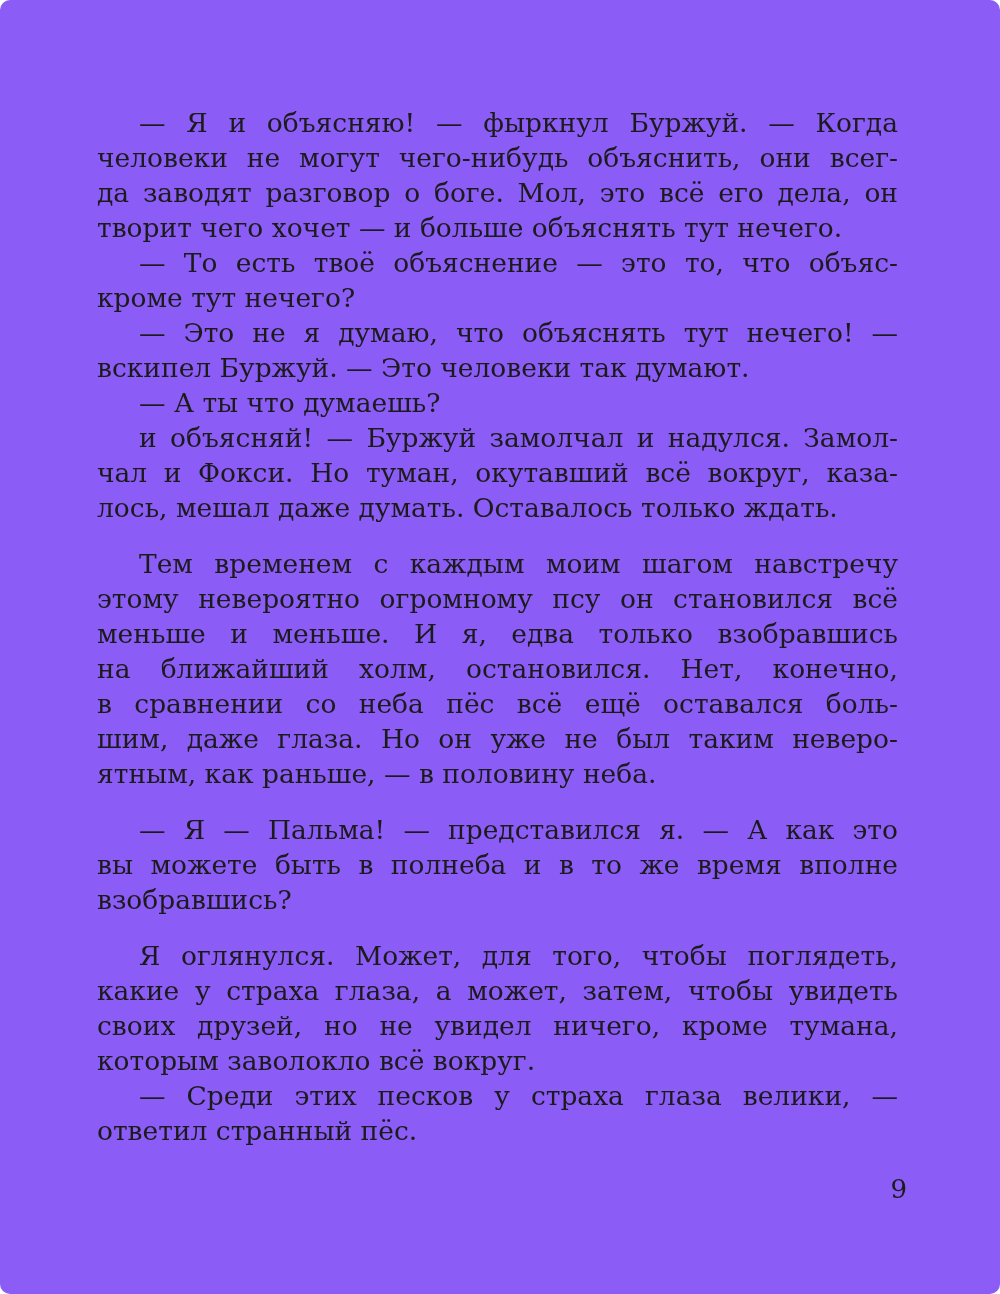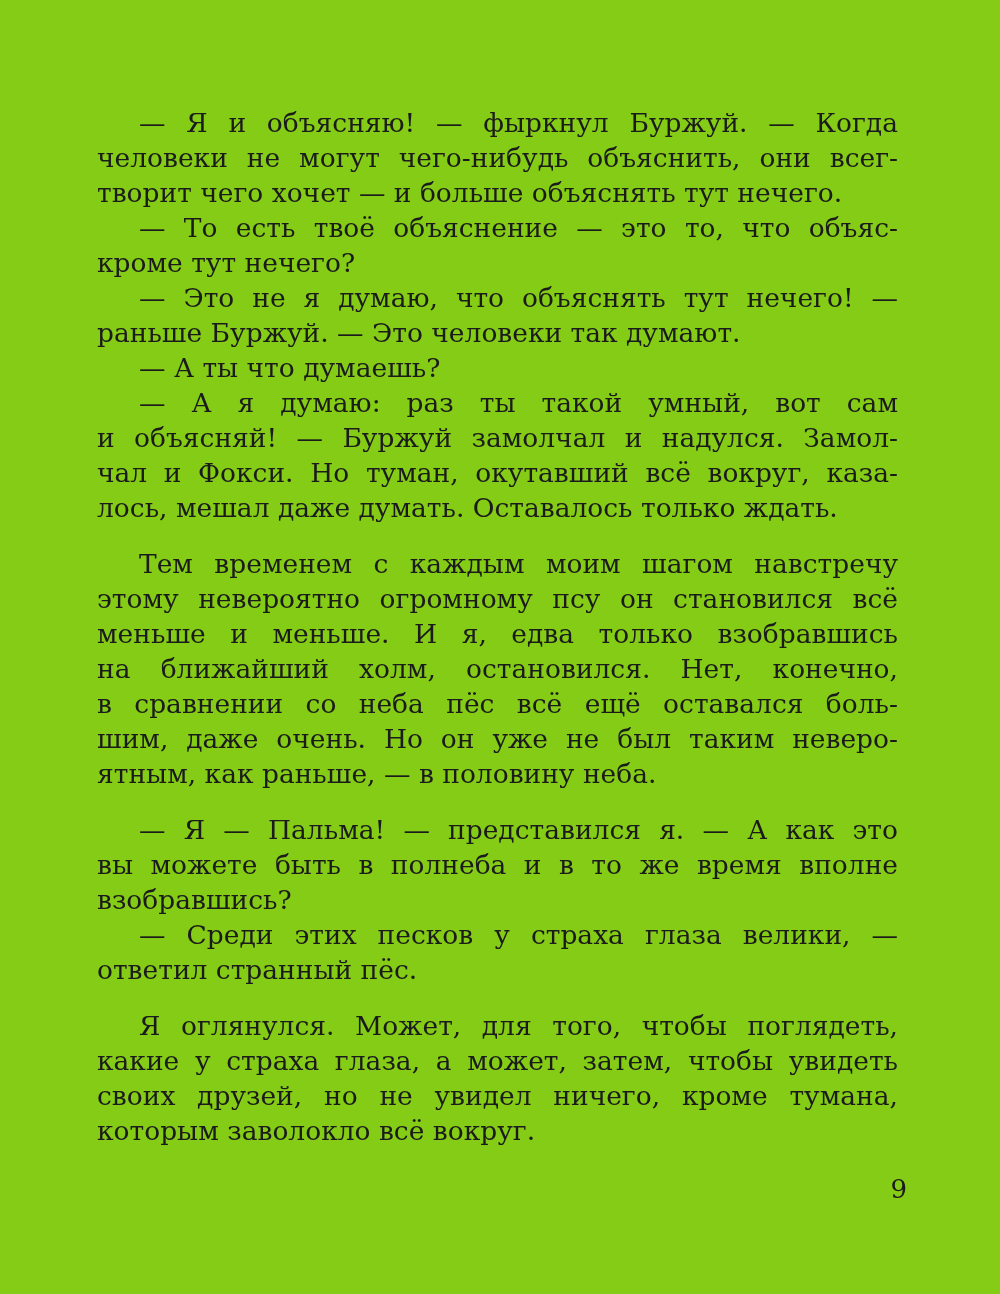--- a/index.html
+++ b/index.html
@@ -1,23 +1,24 @@
 <!DOCTYPE html>
 <html lang="ru"><head>
 <meta charset="utf-8">
 <style>
   html, body { margin: 0; padding: 0; background: #ffffff; }
   .page {
     position: relative;
     width: 1000px;
     height: 1294px;
-    background: #84cc16;
+    background: #8b5cf6;
     font-family: "DejaVu Serif", "Liberation Serif", serif;
     color: #1b1b1b;
     overflow: hidden;
+    border-radius: 10px;
   }
   .textblock {
     position: absolute;
     left: 97px;
     top: 105px;
     width: 801px;
     font-size: 26.5px;
     line-height: 35px;
   }
   .para { margin: 0; }
@@ -40,68 +41,68 @@
 </style>
 </head>
 <body>
 
 <div class="page">
   <div class="textblock">
 
     <div class="para">
       <div class="line">— Я и объясняю! — фыркнул Буржуй. — Когда</div>
       <div class="line">человеки не могут чего-нибудь объяснить, они всег-</div>
+      <div class="line">да заводят разговор о боге. Мол, это всё его дела, он</div>
       <div class="line">творит чего хочет — и больше объяснять тут нечего.</div>
     </div>
 
     <div class="para">
       <div class="line">— То есть твоё объяснение — это то, что объяс-</div>
       <div class="line">кроме тут нечего?</div>
     </div>
 
     <div class="para">
       <div class="line">— Это не я думаю, что объяснять тут нечего! —</div>
-      <div class="line">раньше Буржуй. — Это человеки так думают.</div>
+      <div class="line">вскипел Буржуй. — Это человеки так думают.</div>
     </div>
 
     <div class="para">
       <div class="line">— А ты что думаешь?</div>
     </div>
 
     <div class="para">
-      <div class="line">— А я думаю: раз ты такой умный, вот сам</div>
       <div class="line">и объясняй! — Буржуй замолчал и надулся. Замол-</div>
       <div class="line">чал и Фокси. Но туман, окутавший всё вокруг, каза-</div>
       <div class="line">лось, мешал даже думать. Оставалось только ждать.</div>
     </div>
 
     <div class="para gap">
       <div class="line">Тем временем с каждым моим шагом навстречу</div>
       <div class="line">этому невероятно огромному псу он становился всё</div>
       <div class="line">меньше и меньше. И я, едва только взобравшись</div>
       <div class="line">на ближайший холм, остановился. Нет, конечно,</div>
       <div class="line">в сравнении со неба пёс всё ещё оставался боль-</div>
-      <div class="line">шим, даже очень. Но он уже не был таким неверо-</div>
+      <div class="line">шим, даже глаза. Но он уже не был таким неверо-</div>
       <div class="line">ятным, как раньше, — в половину неба.</div>
     </div>
 
     <div class="para gap">
       <div class="line">— Я — Пальма! — представился я. — А как это</div>
       <div class="line">вы можете быть в полнеба и в то же время вполне</div>
       <div class="line">взобравшись?</div>
     </div>
 
-    <div class="para">
-      <div class="line">— Среди этих песков у страха глаза велики, —</div>
-      <div class="line">ответил странный пёс.</div>
-    </div>
-
     <div class="para gap">
       <div class="line">Я оглянулся. Может, для того, чтобы поглядеть,</div>
       <div class="line">какие у страха глаза, а может, затем, чтобы увидеть</div>
       <div class="line">своих друзей, но не увидел ничего, кроме тумана,</div>
       <div class="line">которым заволокло всё вокруг.</div>
+    </div>
+
+    <div class="para">
+      <div class="line">— Среди этих песков у страха глаза велики, —</div>
+      <div class="line">ответил странный пёс.</div>
     </div>
 
   </div>
 
   <div class="page-number">9</div>
 </div>
 
 </body></html>

